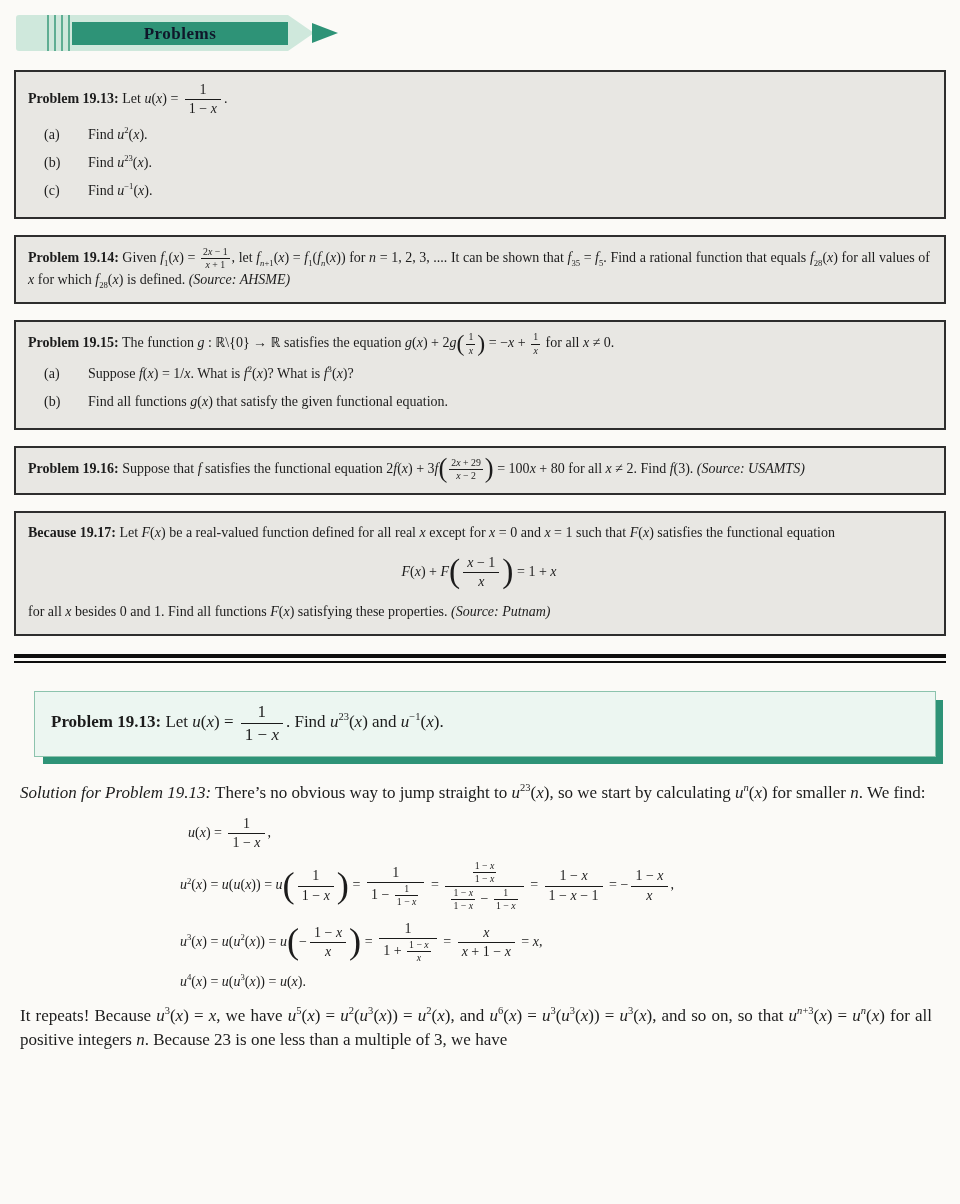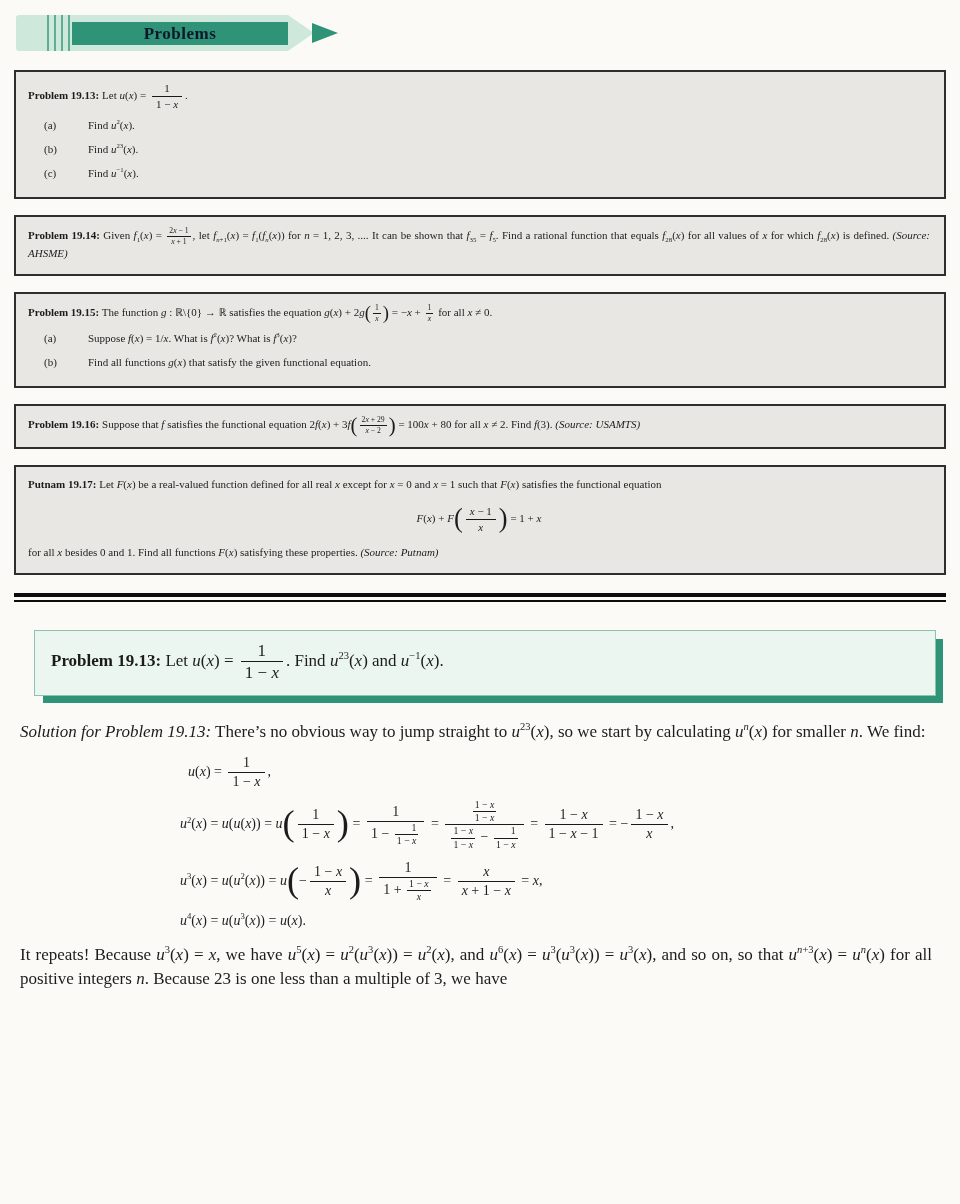--- a/index.html
+++ b/index.html
@@ -22,21 +22,21 @@
   .pencil-band{position:absolute;left:56px;top:10px;height:23px;width:216px;background:var(--green);
     display:flex;align-items:center;justify-content:center;}
   .pencil-band span{color:#0f172a;font-weight:bold;font-size:17px;letter-spacing:.5px;}
   .tip-light{position:absolute;left:272px;top:3px;width:0;height:0;
     border-top:18px solid transparent;border-bottom:18px solid transparent;border-left:26px solid var(--green_light);}
   .tip-dark{position:absolute;left:296px;top:11px;width:0;height:0;
     border-top:10px solid transparent;border-bottom:10px solid transparent;border-left:26px solid var(--green);}
 
   
   .pbox{border:2px solid #2e2e2e;background:var(--box_bg);padding:6px 14px 8px 12px;margin-top:16px;
-    font-size:11px;line-height:1.42;}
+    font-size:14px;line-height:1.42;}
   .pbox p{margin:4px 0;text-align:justify;}
   .part{display:flex;margin:8px 0 8px 16px;}
   .plabel{min-width:30px;flex:0 0 auto;margin-right:14px;}
   .parttext{flex:1 1 auto;}
   .display-eq{text-align:center;margin:12px 0;}
 
   
   .double-rule{margin-top:18px;border-top:4px solid #0d0d0d;border-bottom:2px solid #0d0d0d;height:9px;}
   .highlight-box{margin:28px 10px 0 20px;background:var(--highlight_bg);border:1px solid #8cc3ad;
     box-shadow:8px 8px 0 -1px var(--green);padding:4px 16px 6px;font-size:17px;}
@@ -50,21 +50,21 @@
   .solution .outro{margin-top:14px;}
 
   
   .mi{font-style:italic;}
   .mb{font-weight:bold;}
   sup.msup,sub.msub{font-size:0.62em;line-height:0;}
   .frac{display:inline-block;vertical-align:middle;text-align:center;line-height:1.15;margin:0 3px;}
   .frac .num{display:block;border-bottom:1.4px solid #1a1a1a;padding:0 4px 1px;}
   .frac .den{display:block;padding:1px 4px 0;}
   .sfrac{font-size:0.7em;line-height:1.05;margin:0 2px;}
-  .sfrac .num{border-bottom:1px solid #1a1a1a;padding:0 2px 1px;text-align:right;}
+  .sfrac .num{border-bottom:1px solid #1a1a1a;padding:0 2px 1px;}
   .sfrac .den{padding:1px 2px 0;}
   .paren{display:inline-block;vertical-align:middle;line-height:0;font-weight:400;position:relative;top:-0.04em;}
 </style>
 </head>
 <body>
 
 <div class="page">
 
   <div class="banner">
     <div class="pencil-body"></div>
@@ -106,21 +106,21 @@
       <span class="plabel">(b)</span>
       <span class="parttext">Find all functions <span class="mi">g</span>(<span class="mi">x</span>) that satisfy the given functional equation.</span>
     </div>
   </section>
 
   <section class="pbox">
     <p><span class="mb">Problem 19.16:</span> Suppose that <span class="mi">f</span> satisfies the functional equation 2<span class="mi">f</span>(<span class="mi">x</span>) + 3<span class="mi">f</span><span class="paren" style="font-size: 1.9em;">(</span><span class="frac sfrac"><span class="num">2<span class="mi">x</span> + 29</span><span class="den"><span class="mi">x</span> − 2</span></span><span class="paren" style="font-size: 1.9em;">)</span> = 100<span class="mi">x</span> + 80 for all <span class="mi">x</span> ≠ 2. Find <span class="mi">f</span>(3). <span class="mi">(Source: USAMTS)</span></p>
   </section>
 
   <section class="pbox">
-    <p><span class="mb">Putnam 19.17:</span> Let <span class="mi">F</span>(<span class="mi">x</span>) be a real-valued function defined for all real <span class="mi">x</span> except for <span class="mi">x</span> = 0 and <span class="mi">x</span> = 1 such that <span class="mi">F</span>(<span class="mi">x</span>) satisfies the functional equation</p>
+    <p><span class="mb">Because 19.17:</span> Let <span class="mi">F</span>(<span class="mi">x</span>) be a real-valued function defined for all real <span class="mi">x</span> except for <span class="mi">x</span> = 0 and <span class="mi">x</span> = 1 such that <span class="mi">F</span>(<span class="mi">x</span>) satisfies the functional equation</p>
     <div class="display-eq"><span class="mi">F</span>(<span class="mi">x</span>) + <span class="mi">F</span><span class="paren" style="font-size: 2.4em;">(</span><span class="frac"><span class="num"><span class="mi">x</span> − 1</span><span class="den"><span class="mi">x</span></span></span><span class="paren" style="font-size: 2.4em;">)</span> = 1 + <span class="mi">x</span></div>
     <p>for all <span class="mi">x</span> besides 0 and 1. Find all functions <span class="mi">F</span>(<span class="mi">x</span>) satisfying these properties. <span class="mi">(Source: Putnam)</span></p>
   </section>
 
   <div class="double-rule"></div>
 
   <section class="highlight-box">
     <p><span class="mb">Problem 19.13:</span>  Let <span class="mi">u</span>(<span class="mi">x</span>) = <span class="frac"><span class="num">1</span><span class="den">1 − <span class="mi">x</span></span></span>. Find <span class="mi">u</span><sup class="msup">23</sup>(<span class="mi">x</span>) and <span class="mi">u</span><sup class="msup">−1</sup>(<span class="mi">x</span>).</p>
   </section>
 

